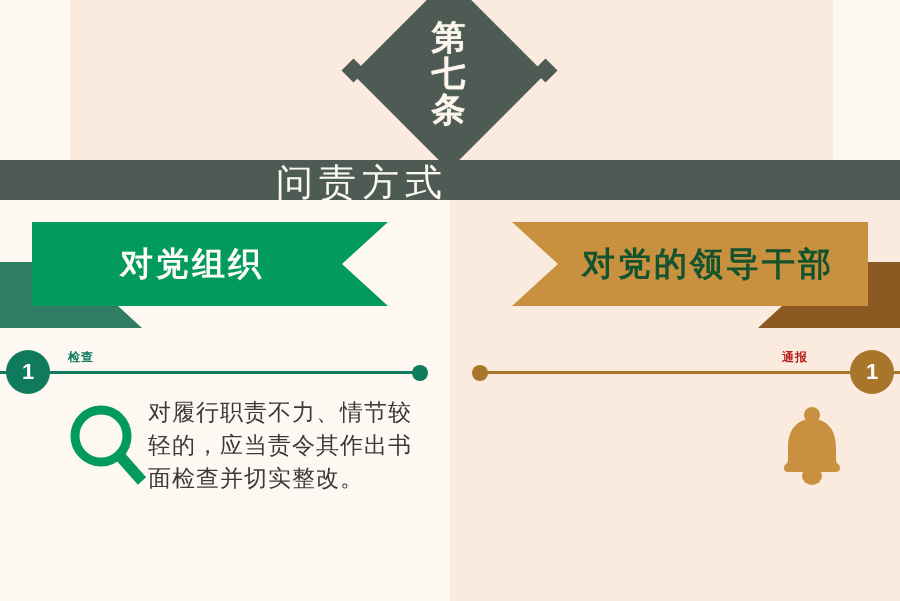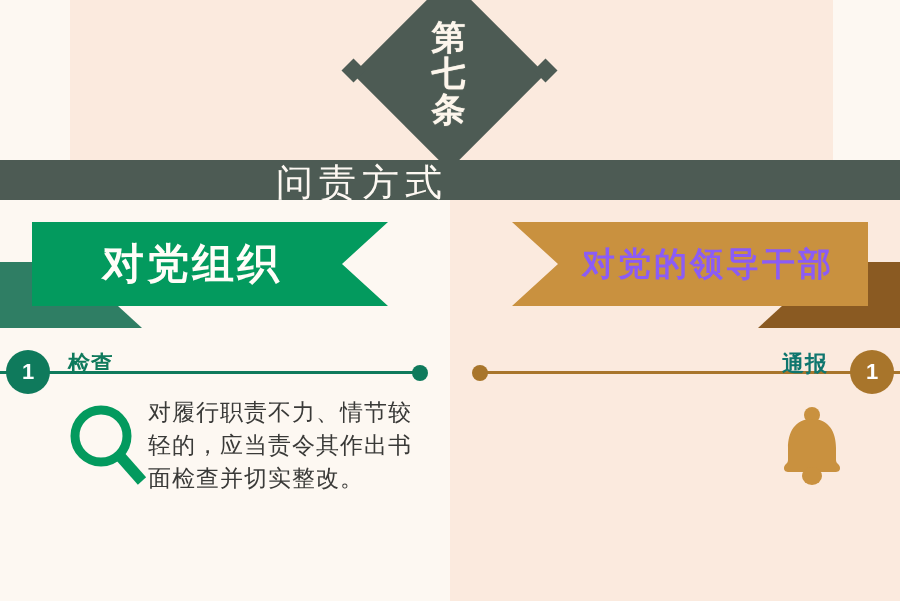--- a/index.html
+++ b/index.html
@@ -53,64 +53,64 @@
     position:absolute;left:70px;top:262px;width:72px;height:66px;background:#2f7e64;
     clip-path:polygon(0 0,0 66px,72px 66px);
   }
   .ribbon-left{
     position:absolute;left:32px;top:222px;width:356px;height:84px;background:#039a5e;
     clip-path:polygon(0 0,356px 0,310px 42px,356px 84px,0 84px);
   }
   .ribbon-left-label{
     position:absolute;left:32px;top:222px;width:320px;height:84px;
     display:flex;align-items:center;justify-content:center;
-    color:#fffdf8;font-size:42px;font-weight:700;letter-spacing:3px;
+    color:#fffdf8;font-size:33px;font-weight:700;letter-spacing:3px;
     font-family:"DejaVu Serif","Liberation Serif",serif;
   }
 
   .fold-right{
     left:830px;top:262px;width:70px;height:66px;background:#8a5a22;
   }
   .fold-right-tri{
     position:absolute;left:758px;top:262px;width:72px;height:66px;background:#8a5a22;
     clip-path:polygon(72px 0,72px 66px,0 66px);
   }
   .ribbon-right{
     position:absolute;left:512px;top:222px;width:356px;height:84px;background:#c9913f;
     clip-path:polygon(0 0,356px 0,356px 84px,0 84px,46px 42px);
   }
   .ribbon-right-label{
     position:absolute;left:548px;top:222px;width:320px;height:84px;
     display:flex;align-items:center;justify-content:center;
-    color:#8b5cf6;font-size:33px;font-weight:700;letter-spacing:3px;
+    color:#14532d;font-size:33px;font-weight:700;letter-spacing:3px;
     font-family:Liberation Serif, serif;
   }
 
   
   .rule{position:absolute;height:3px;}
   .rule-left{left:0;top:371px;width:424px;background:#0f7a5c;}
   .rule-right{left:476px;top:371px;width:424px;background:#a8752b;}
   .end-dot{position:absolute;width:16px;height:16px;border-radius:50%;}
   .dot-left{left:412px;top:365px;background:#0f7a5c;}
   .dot-right{left:472px;top:365px;background:#a8752b;}
 
   .num-circle{
     position:absolute;width:44px;height:44px;border-radius:50%;
     display:flex;align-items:center;justify-content:center;
     color:#ffffff;font-size:22px;font-weight:700;
   }
   .num-left{left:6px;top:350px;background:#0f7a5c;}
   .num-right{left:850px;top:350px;background:#a8752b;}
 
   .step-label{
-    position:absolute;font-size:22px;font-weight:700;letter-spacing:1px;
+    position:absolute;font-size:12px;font-weight:700;letter-spacing:1px;
     font-family:"DejaVu Sans","Liberation Sans",sans-serif;
   }
   .label-left{left:68px;top:349px;color:#0f7a5c;}
-  .label-right{left:782px;top:349px;color:#0f766e;}
+  .label-right{left:782px;top:349px;color:#b91c1c;}
 
   
   .icon-magnifier{position:absolute;left:66px;top:398px;width:84px;height:92px;}
   .icon-bell{position:absolute;left:770px;top:398px;width:84px;height:92px;}
 
   
   .body-text{
     position:absolute;font-size:23px;line-height:33px;color:#3a3a38;
     font-family:"DejaVu Serif","Liberation Serif",serif;letter-spacing:1px;
   }

